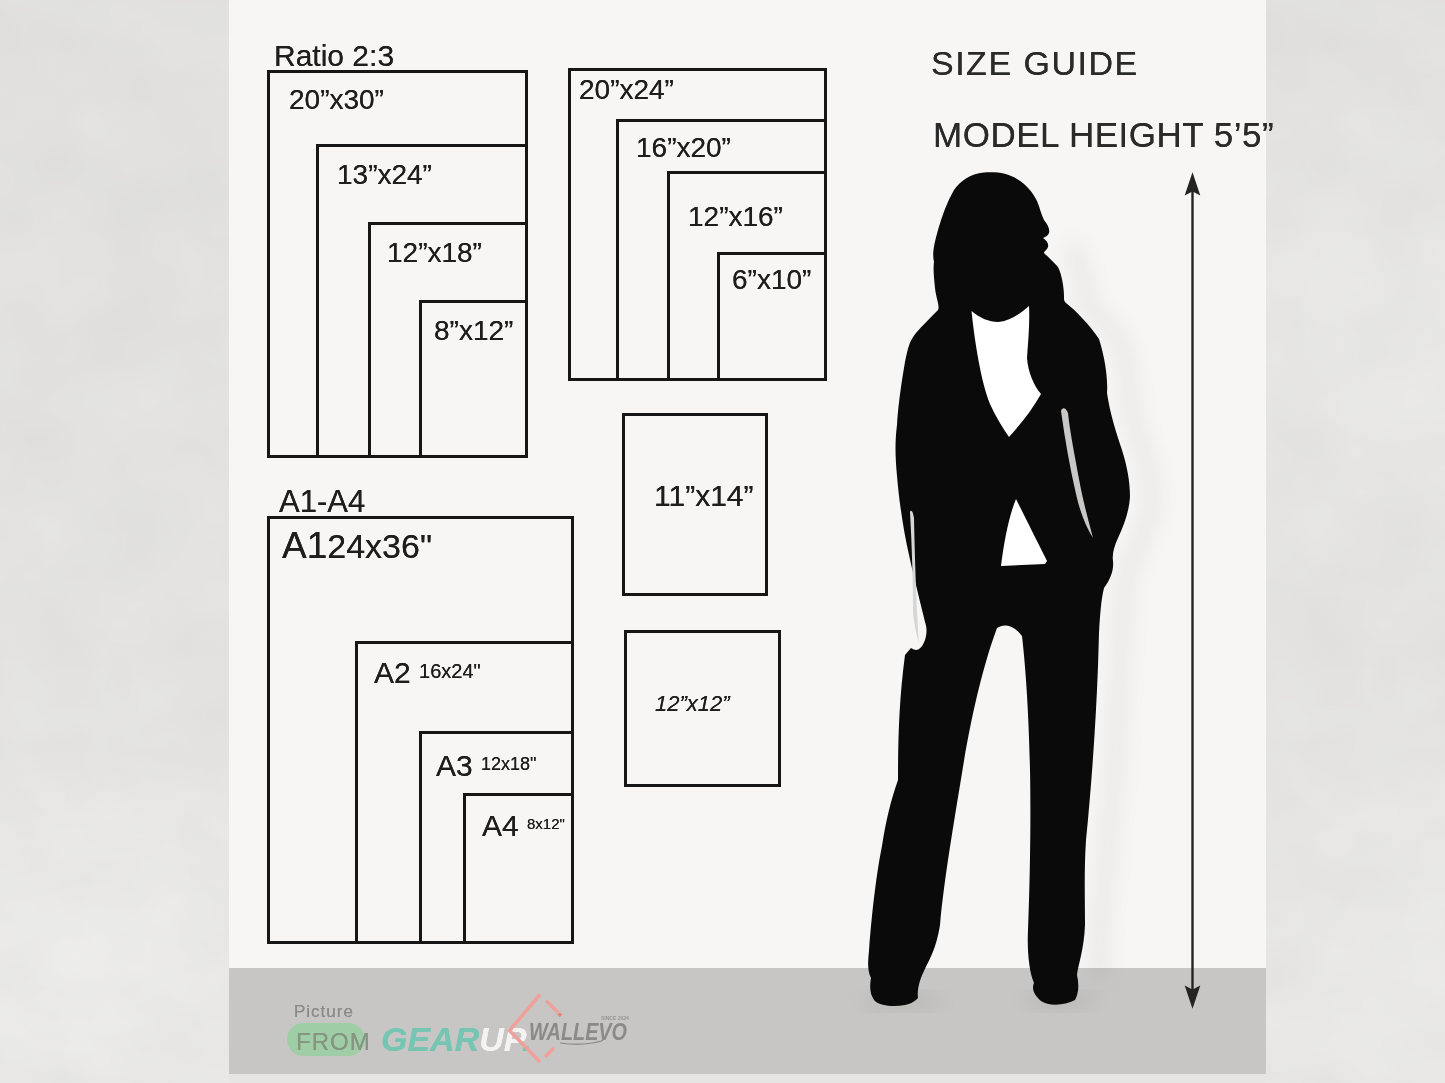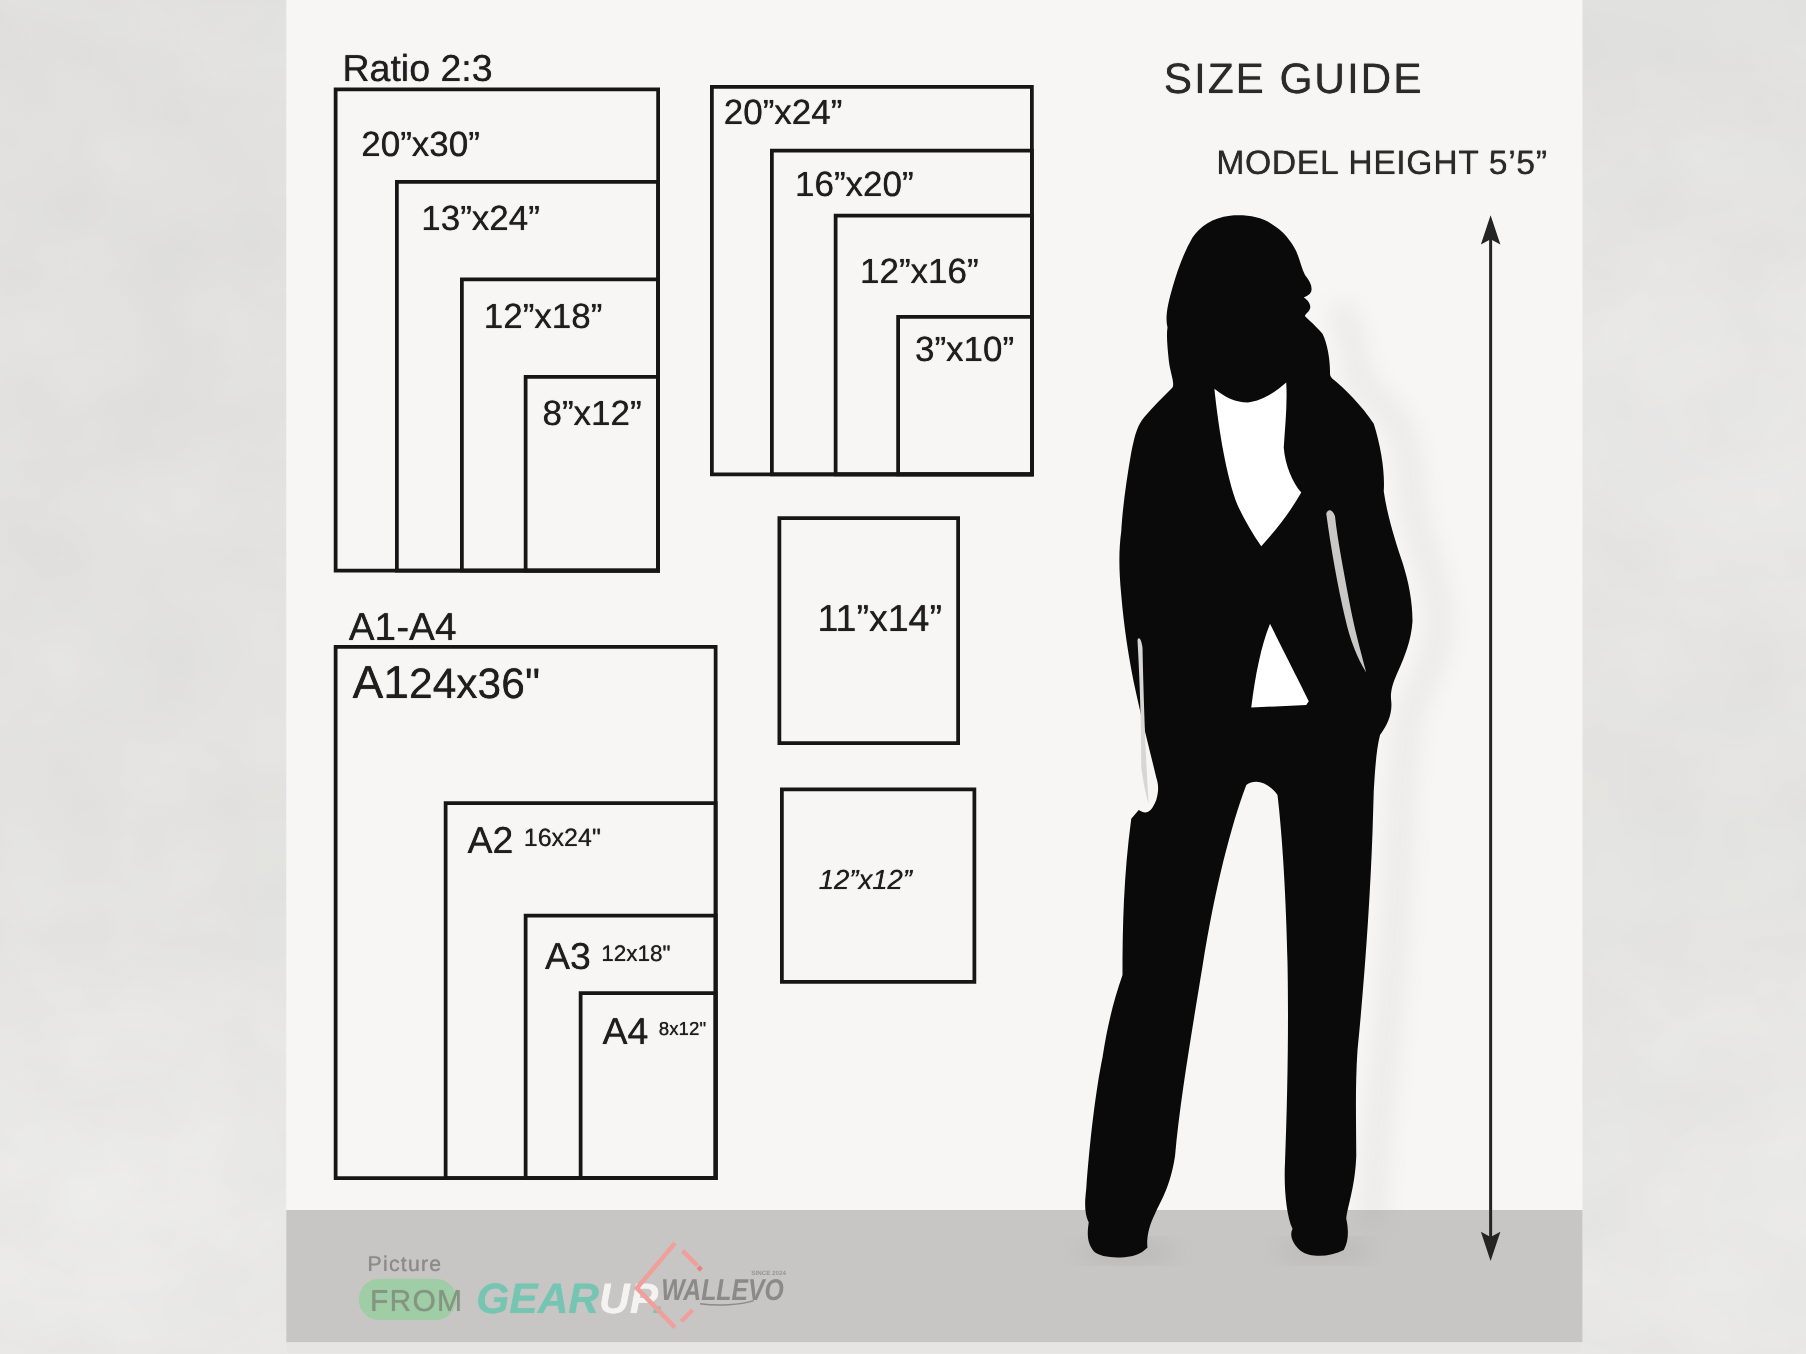--- a/index.html
+++ b/index.html
@@ -40,21 +40,21 @@
 </svg>
 
 <div class="abs" style="left:229px;top:0;width:1037px;height:1083px;background:#f7f6f4;"></div>
 
 <div class="abs" style="left:229px;top:968px;width:1037px;height:106px;background:#c7c6c4;"></div>
 
 <div class="lbl" style="left:274px;top:41px;font-size:30px;">Ratio 2:3</div>
 
 <div class="rect" style="left:267px;top:70px;width:261px;height:388px;"></div>
 
-<div class="lbl" style="left:289px;top:102px;font-size:28px;">20”x30”</div>
+<div class="lbl" style="left:289px;top:86px;font-size:28px;">20”x30”</div>
 
 <div class="rect" style="left:316px;top:144px;width:212px;height:314px;"></div>
 
 <div class="lbl" style="left:337px;top:161px;font-size:28px;">13”x24”</div>
 
 <div class="rect" style="left:368px;top:222px;width:160px;height:236px;"></div>
 
 <div class="lbl" style="left:387px;top:239px;font-size:28px;">12”x18”</div>
 
 <div class="rect" style="left:419px;top:300px;width:109px;height:158px;"></div>
@@ -68,21 +68,21 @@
 <div class="rect" style="left:616px;top:119px;width:211px;height:262px;"></div>
 
 <div class="lbl" style="left:636px;top:134px;font-size:28px;">16”x20”</div>
 
 <div class="rect" style="left:667px;top:171px;width:160px;height:210px;"></div>
 
 <div class="lbl" style="left:688px;top:186px;font-size:28px;margin-top:17px;">12”x16”</div>
 
 <div class="rect" style="left:717px;top:252px;width:110px;height:129px;"></div>
 
-<div class="lbl" style="left:732px;top:266px;font-size:28px;">3”x10”</div>
+<div class="lbl" style="left:732px;top:266px;font-size:28px;">6”x10”</div>
 
 <div class="rect" style="left:622px;top:413px;width:146px;height:183px;"></div>
 
 <div class="lbl" style="left:654px;top:481px;font-size:30px;">11”x14”</div>
 
 <div class="rect" style="left:624px;top:630px;width:157px;height:157px;border-width:3px;"></div>
 
 <div class="lbl" style="left:655px;top:693px;font-size:22px;font-style:italic;">12”x12”</div>
 
 <div class="lbl" style="left:279px;top:486px;font-size:31px;">A1-A4</div>
@@ -98,21 +98,21 @@
 <div class="rect" style="left:419px;top:731px;width:155px;height:213px;"></div>
 
 <div class="lbl" style="left:436px;top:751px;font-size:30px;">A3 <span style="font-size:18px;vertical-align:6px;">12x18"</span></div>
 
 <div class="rect" style="left:463px;top:793px;width:111px;height:151px;"></div>
 
 <div class="lbl" style="left:482px;top:811px;font-size:30px;">A4 <span style="font-size:15px;vertical-align:7px;">8x12"</span></div>
 
 <div class="lbl" style="left:931px;top:46px;font-size:34px;letter-spacing:1.5px;color:#2a2a2a;">SIZE GUIDE</div>
 
-<div class="lbl" style="left:933px;top:117px;font-size:27px;letter-spacing:0.5px;color:#2a2a2a;margin-left:40px;">MODEL HEIGHT 5’5”</div>
+<div class="lbl" style="left:933px;top:117px;font-size:35px;letter-spacing:0.5px;color:#2a2a2a;">MODEL HEIGHT 5’5”</div>
 
 <svg class="abs" style="left:840px;top:150px;" width="380" height="880" viewBox="840 150 380 880">
   <defs>
       <filter id="blur1" x="-45%" y="-15%" width="190%" height="130%">
         <feGaussianBlur stdDeviation="10"></feGaussianBlur>
       </filter>
     </defs>
 
   <g opacity="0.10" filter="url(#blur1)" transform="translate(22,4)">
     <path fill="none" stroke="#6a6a6a" stroke-width="16" d="M1050,240 C1058,262 1064,285 1066,303 C1075,310 1090,325 1099,339 C1105,358 1108,378 1107,393 C1110,414 1117,435 1122,450 C1127,466 1130,481 1130,497 C1129,512 1124,525 1118,538 L1106,565 C1103,585 1100,616 1099,633 L1098,666 C1096,720 1092,780 1086,840 L1080,905 C1078,935 1076,955 1077,975"></path>

